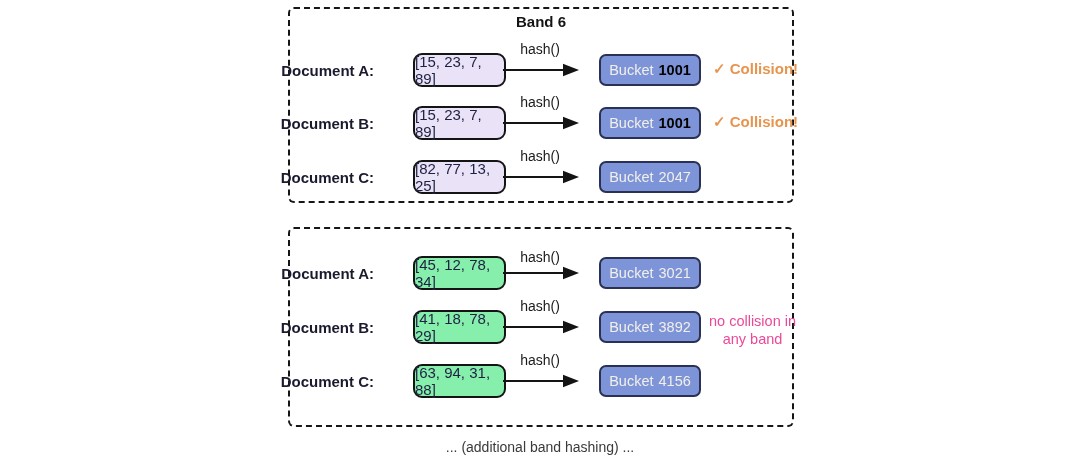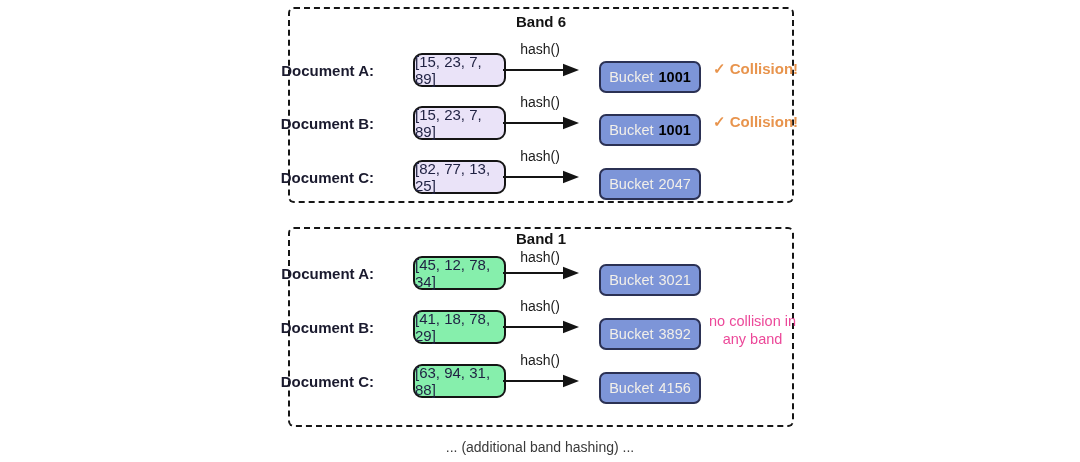--- a/index.html
+++ b/index.html
@@ -35,21 +35,21 @@
   }
   .band0 .sig-box { background:#eae3f8; }
   .band1 .sig-box { background:#86efac; }
   .hash-label {
     position:absolute; left:212px; top:-12px; width:80px; text-align:center;
     font-size:14px; color:#1a1a1a;
   }
   .hash-label.tight { top:-7px; }
   .arrow { position:absolute; left:214px; top:9px; }
   .bucket {
-    position:absolute; left:311px; top:8px; width:102px; height:32px;
+    position:absolute; left:311px; top:1px; width:102px; height:32px;
     background:#7d95d8; border:2px solid #2b3154; border-radius:7px;
     box-sizing:border-box; display:flex; align-items:center; justify-content:center;
     gap:5px; font-size:14.5px; color:#f2efe9; white-space:nowrap;
   }
   .bucket-id.collision { color:#000000; font-weight:700; }
   .collision-badge {
     position:absolute; left:425px; top:7px; font-size:15px; font-weight:700;
     color:#e8944d; white-space:nowrap;
   }
   .side-note {
@@ -107,21 +107,20 @@
         <line x1="1" y1="8" x2="63" y2="8" stroke="#141414" stroke-width="2"></line>
         <path d="M61 1.8 L77 8 L61 14.2 Z" fill="#141414"></path>
       </svg>
     <div class="bucket">
       <span>Bucket</span>
       <span class="bucket-id">2047</span>
     </div>
   </div>
 
   <div class="panel" id="band1-panel"></div>
-  <div class="band-title" id="band1-title">Band 1</div>
 
   <div class="row band1" style="top:256px">
     <div class="doc-label">Document A:</div>
     <div class="sig-box">[45, 12, 78, 34]</div>
     <div class="hash-label tight">hash()</div>
     <svg class="arrow" width="78" height="16" viewBox="0 0 78 16">
         <line x1="1" y1="8" x2="63" y2="8" stroke="#141414" stroke-width="2"></line>
         <path d="M61 1.8 L77 8 L61 14.2 Z" fill="#141414"></path>
       </svg>
     <div class="bucket">

